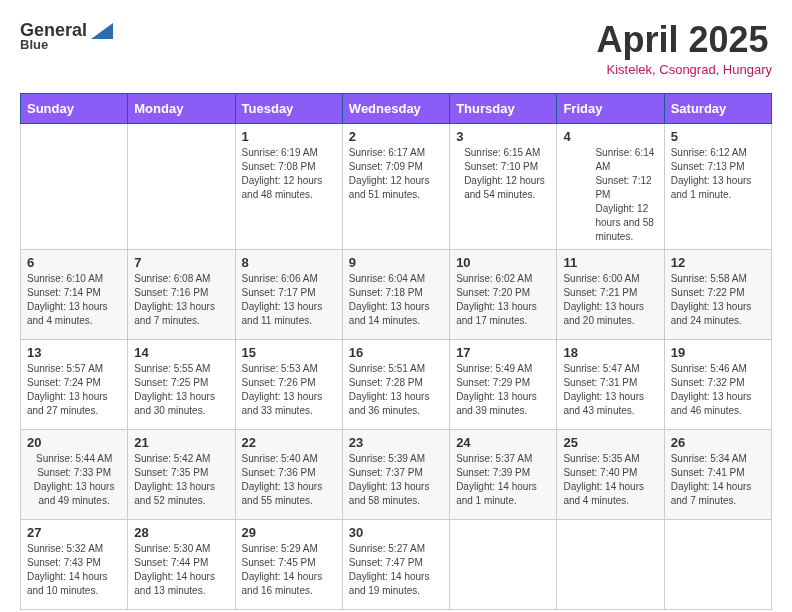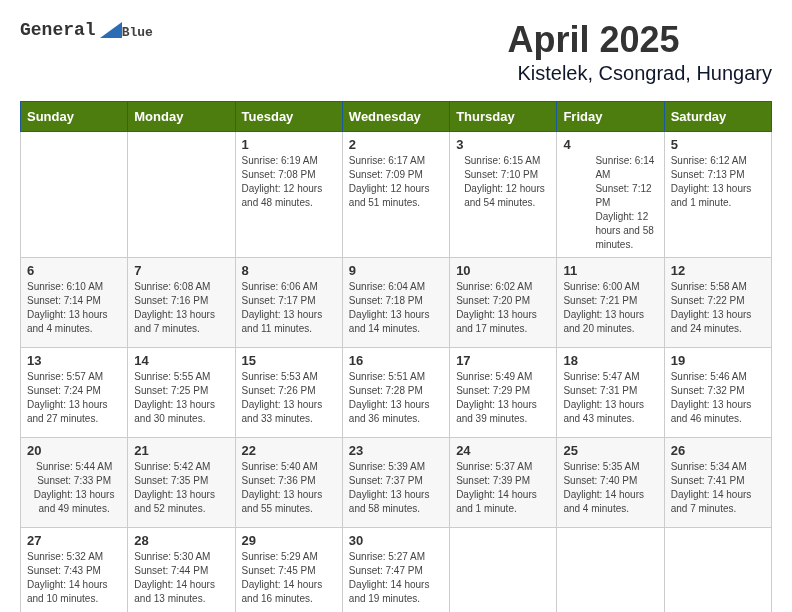--- a/index.html
+++ b/index.html
@@ -11,23 +11,22 @@
       padding: 20px;
     }
     .header {
       display: flex;
       justify-content: space-between;
       align-items: flex-start;
       margin-bottom: 16px;
     }
     .logo {
       display: flex;
-      flex-direction: row;
-      align-items: flex-end;
-      font-family: Liberation Mono, monospace;
+      flex-direction: column;
+      align-items: flex-start;
     }
     .logo-text {
       display: flex;
       align-items: center;
       gap: 2px;
     }
     .logo-general {
       font-size: 18px;
       font-weight: bold;
       color: #333;
@@ -44,32 +43,32 @@
     }
     .title-area {
     }
     .month-title {
       font-size: 36px;
       font-weight: bold;
       color: #333;
       line-height: 1.1;
     }
     .location {
-      font-size: 20px;
-      color: #0f172a;
+      font-size: 13px;
+      color: #be185d;
       margin-top: 2px;
       margin-left: 10px;
     }
     .calendar {
       width: 100%;
       border-collapse: collapse;
       border: 1px solid #ccc;
     }
     .calendar th {
-      background-color: #4d7c0f;
+      background-color: #8b5cf6;
       color: white;
       font-size: 13px;
       font-weight: bold;
       padding: 7px 6px;
       text-align: left;
       border: 1px solid #1a5a9a;
     }
     .calendar td {
       width: 107px;
       height: 90px;

